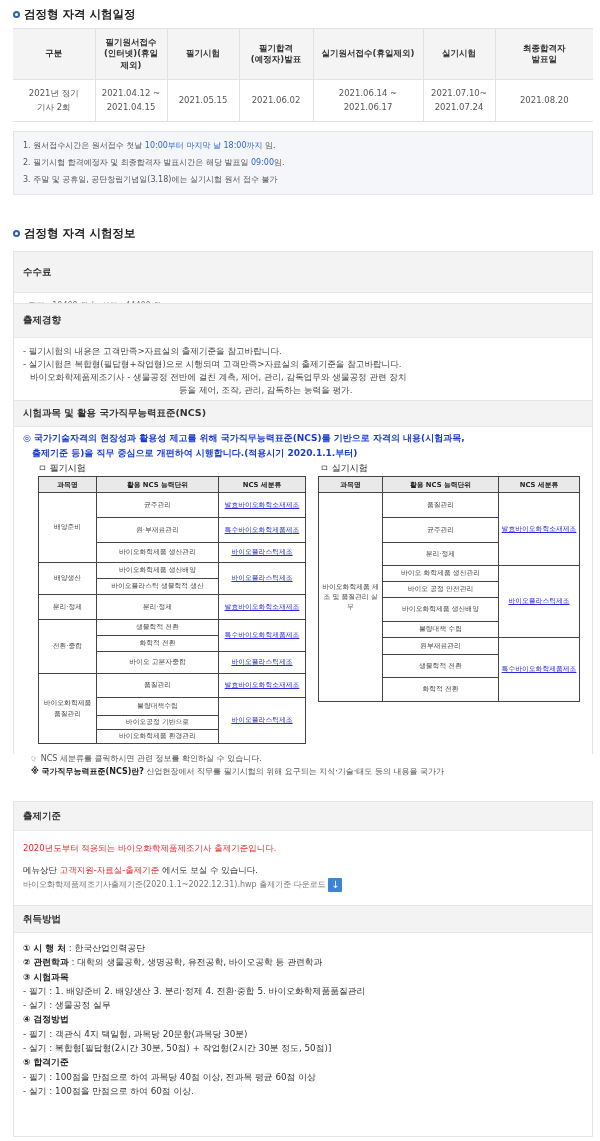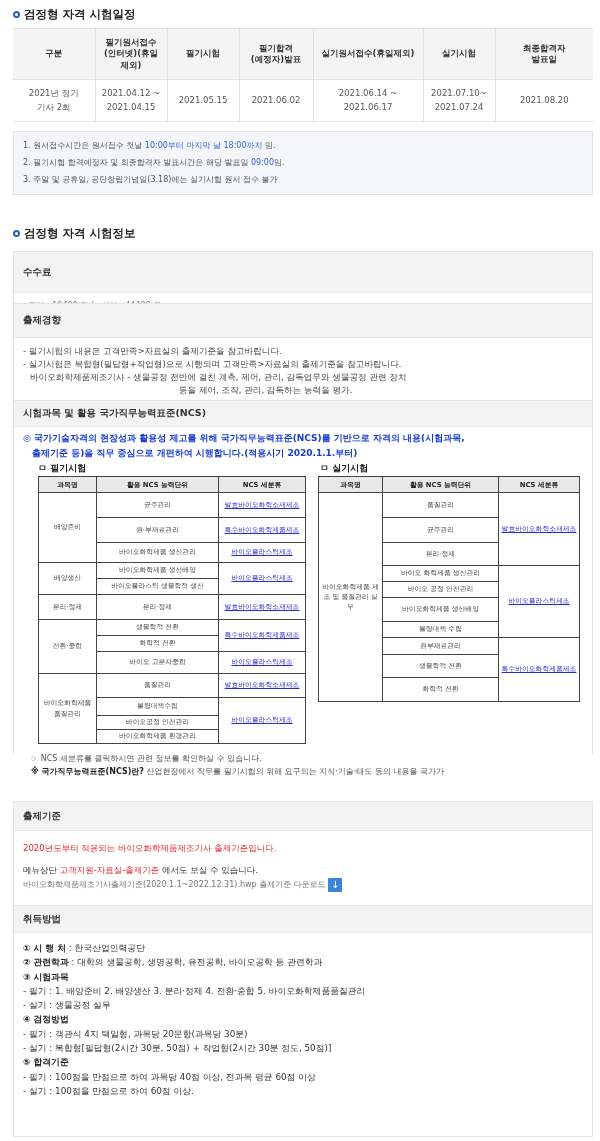--- a/index.html
+++ b/index.html
@@ -10,21 +10,21 @@
   table.sched th { background: #f4f4f4; font-weight: bold; color: #333; height: 51px; border-right: 1px solid #e2e2e2; border-top: 1px solid #e2e2e2; text-align: center; line-height: 1.3; padding: 0 3px; }
   table.sched td { height: 42px; text-align: center; color: #555; border-right: 1px solid #e2e2e2; border-top: 1px solid #e2e2e2; border-bottom: 1px solid #e2e2e2; line-height: 1.6; font-size: 8.5px; }
   table.sched th:last-child, table.sched td:last-child { border-right: none; }
   .notes { position: absolute; left: 13px; top: 131px; width: 580px; height: 64px; background: #f5f6fa; border: 1px solid #e4e4e4; padding: 6px 9px; font-size: 8px; color: #555; }
   .notes div { line-height: 15px; margin-bottom: 2px; }
   .blue { color: #2a64d8; }
   .panel { position: absolute; left: 13px; width: 580px; border-left: 1px solid #e4e4e4; border-right: 1px solid #e4e4e4; }
   .phead { background: #f3f3f3; font-weight: bold; font-size: 9.5px; color: #333; padding: 0 9px; display: flex; align-items: center; border-top: 1px solid #e4e4e4; border-bottom: 1px solid #e8e8e8; }
   .pbody { background: #fff; padding: 0 9px; font-size: 8.5px; color: #444; }
   .ncs-intro { color: #1a3bd1; font-weight: bold; font-size: 9px; line-height: 15px; }
-  .subhead { font-weight: bold; font-size: 9px; color: #222; position: absolute; }
+  .subhead { font-weight: normal; font-size: 9px; color: #222; position: absolute; }
   table.ncs { position: absolute; border-collapse: collapse; font-size: 6.8px; color: #444; }
   table.ncs th { background: #e9e9e9; border: 1px solid #444; font-weight: bold; height: 16px; text-align: center; color: #222; }
   table.ncs td { border: 1px solid #444; text-align: center; line-height: 1.5; padding: 0 2px; }
   table.ncs a { color: #2a2ad8; text-decoration: underline; }
   .foot-note { font-size: 8px; color: #555; line-height: 12.5px; }
   .red { color: #e8262a; }
   .dl-btn { display: inline-block; width: 14px; height: 14px; background: #3c84d6; color: #fff; font-size: 10px; text-align: center; line-height: 13px; vertical-align: middle; border-radius: 1px; }
   .acq { font-size: 8.8px; color: #333; line-height: 14.3px; }
   .acq b { color: #222; }
 </style>
@@ -151,21 +151,21 @@
   <tr style="height:24px">
     <td rowspan="4">바이오화학제품 품질관리</td>
     <td>품질관리</td>
     <td><a>발효바이오화학소재제조</a></td>
   </tr>
   <tr style="height:18px">
     <td>불량대책수립</td>
     <td rowspan="3"><a>바이오플라스틱제조</a></td>
   </tr>
   <tr style="height:14px">
-    <td>바이오공정 안전관리</td>
+    <td>바이오공정 기반으로</td>
   </tr>
   <tr style="height:14px">
     <td>바이오화학제품 환경관리</td>
   </tr>
 </tbody>
   </table>
 
 <table class="ncs" style="left:318px;top:476px;width:262px;">
   <tbody>
       <tr>

